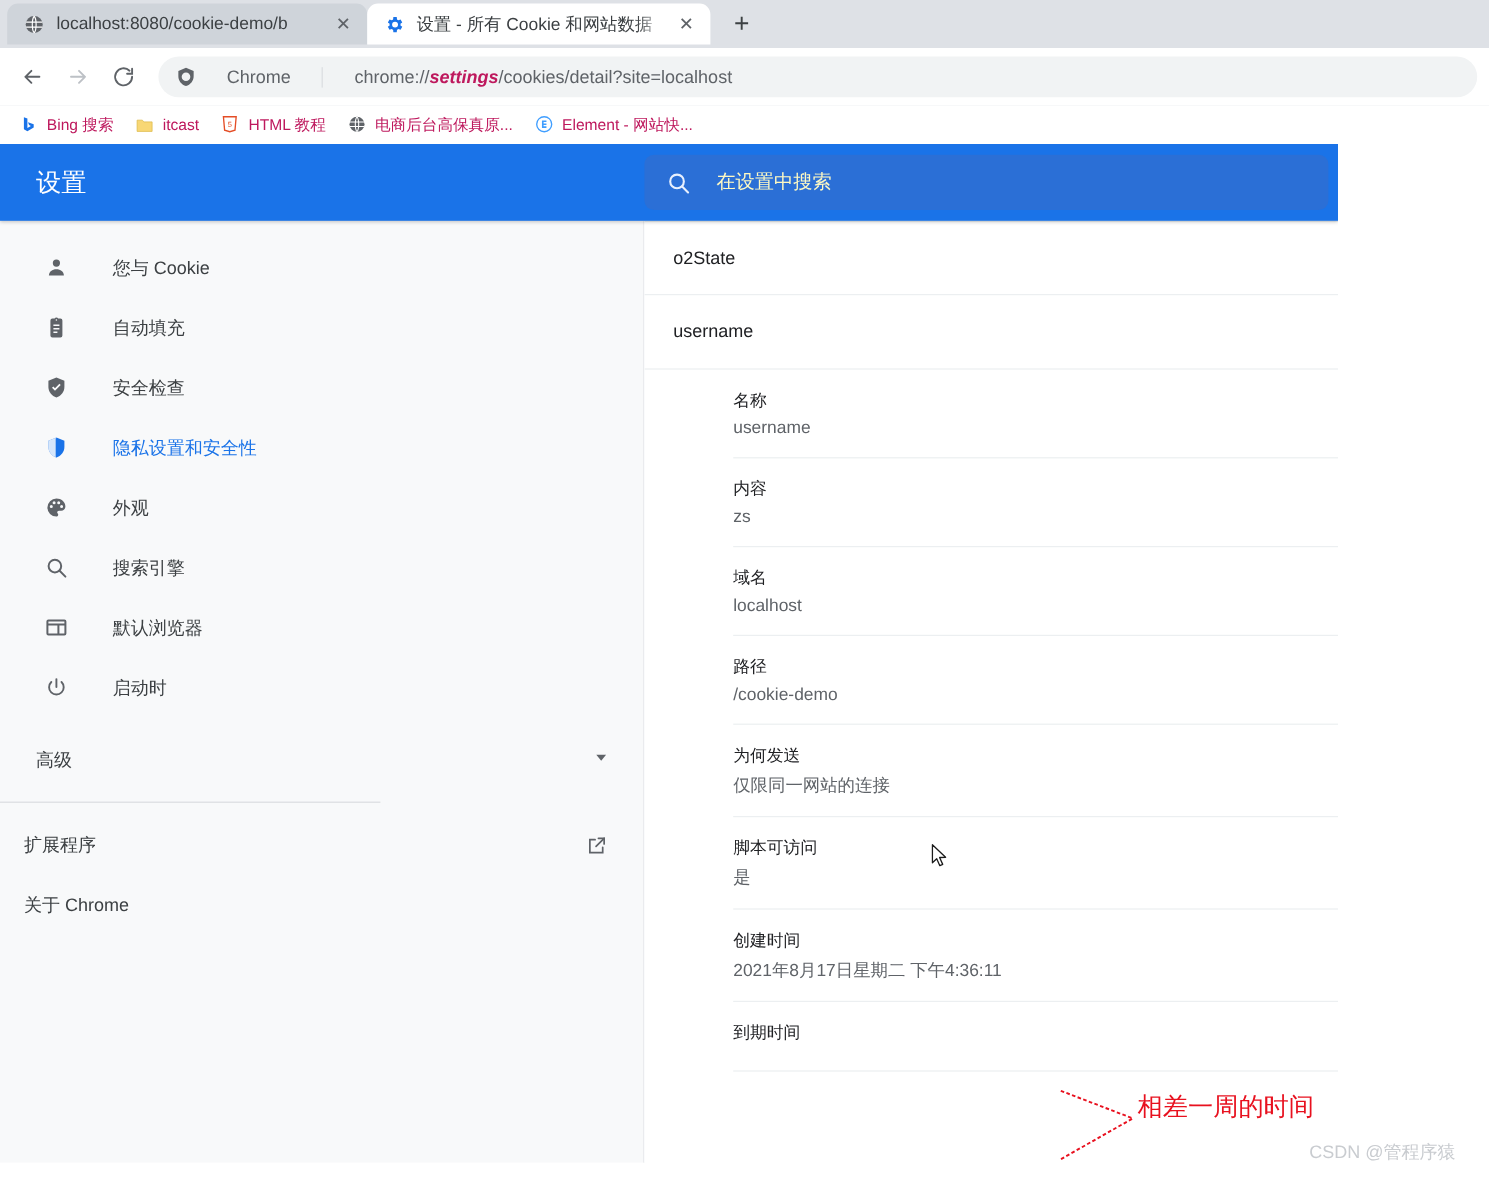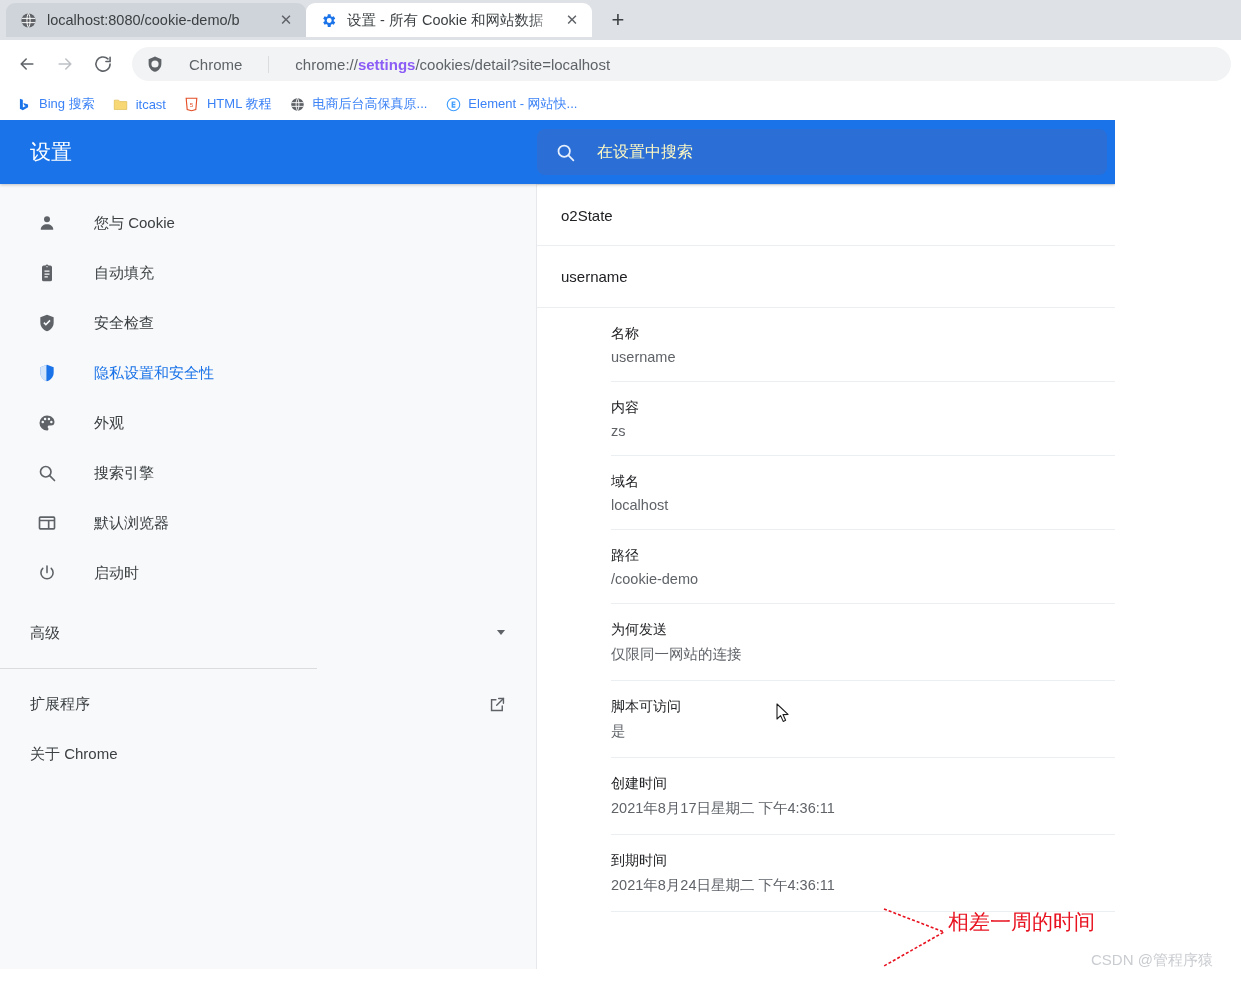--- a/index.html
+++ b/index.html
@@ -89,36 +89,36 @@
     overflow: hidden;
     gap: 16px;
   }
   .omnibox-icon { width: 18px; height: 18px; flex: 0 0 18px; margin-right: 9px; display:flex; align-items:center;}
   .omnibox-chip { font-size: 15px; color: #5f6368; white-space: nowrap; }
   .omnibox-sep {
     width: 1px; height: 17px; background: #dadce0;
     margin: 0 10px; flex: 0 0 1px;
   }
   .omnibox-url { font-size: 15px; color: #5f6368; white-space: nowrap; }
-  .omnibox-url b { color: #8b5cf6; font-weight: 700; }
+  .omnibox-url b { color: #be185d; font-weight: 700; font-style: italic; }
 
   .bookmarks {
     height: 32px;
     background: #ffffff;
     display: flex;
     align-items: center;
     padding: 0 8px;
   }
   .bm {
-    display: flex; align-items: center;
+    display: flex; align-items: flex-start;
     padding: 3px 8px;
     margin-right: 2px;
     border-radius: 4px;
     font-size: 13px;
-    color: #3b82f6;
+    color: #be185d;
     white-space: nowrap;
   }
   .bm-icon { width: 16px; height: 16px; margin-right: 7px; flex:0 0 16px; display:flex; align-items:center; justify-content:center;}
 
   
   .settings-page {
     width: 1115px;
     height: 849px;
     position: relative;
     background: #ffffff;
@@ -198,21 +198,21 @@
   .nav-divider {
     height: 1px;
     background: #dadce0;
     margin: 10px 24px 10px 0;
     width: 317px;
   }
   .nav-plain {
     height: 50px;
     display: flex;
     align-items: center;
-    padding-left: 30px;
+    padding-left: 20px;
     padding-right: 28px;
     font-size: 15px;
     color: #3c4043;
   }
   .nav-plain .plain-label { flex: 1 1 auto; }
   .ext-icon { width: 20px; height: 20px; color: #5f6368; display:flex;align-items:center; }
 
   .content {
     flex: 1 1 auto;
     background: #ffffff;
@@ -556,21 +556,20 @@
           <div class="detail-value">是</div>
         </div>
 
         <div class="detail-row">
           <div class="detail-label">创建时间</div>
           <div class="detail-value">2021年8月17日星期二 下午4:36:11</div>
         </div>
 
         <div class="detail-row">
           <div class="detail-label">到期时间</div>
-          <div class="detail-value">2021年8月24日星期二 下午4:36:11</div>
         </div>
 
       </div>
     </div>
   </div>
 </div>
 
 <div class="annotation-layer">
   <svg width="1241" height="981" style="position:absolute;left:0;top:0;">
     <path d="M884 909 L944 932 L884 966" fill="none" stroke="#e8111f" stroke-width="1.6" stroke-dasharray="3 2"></path>

